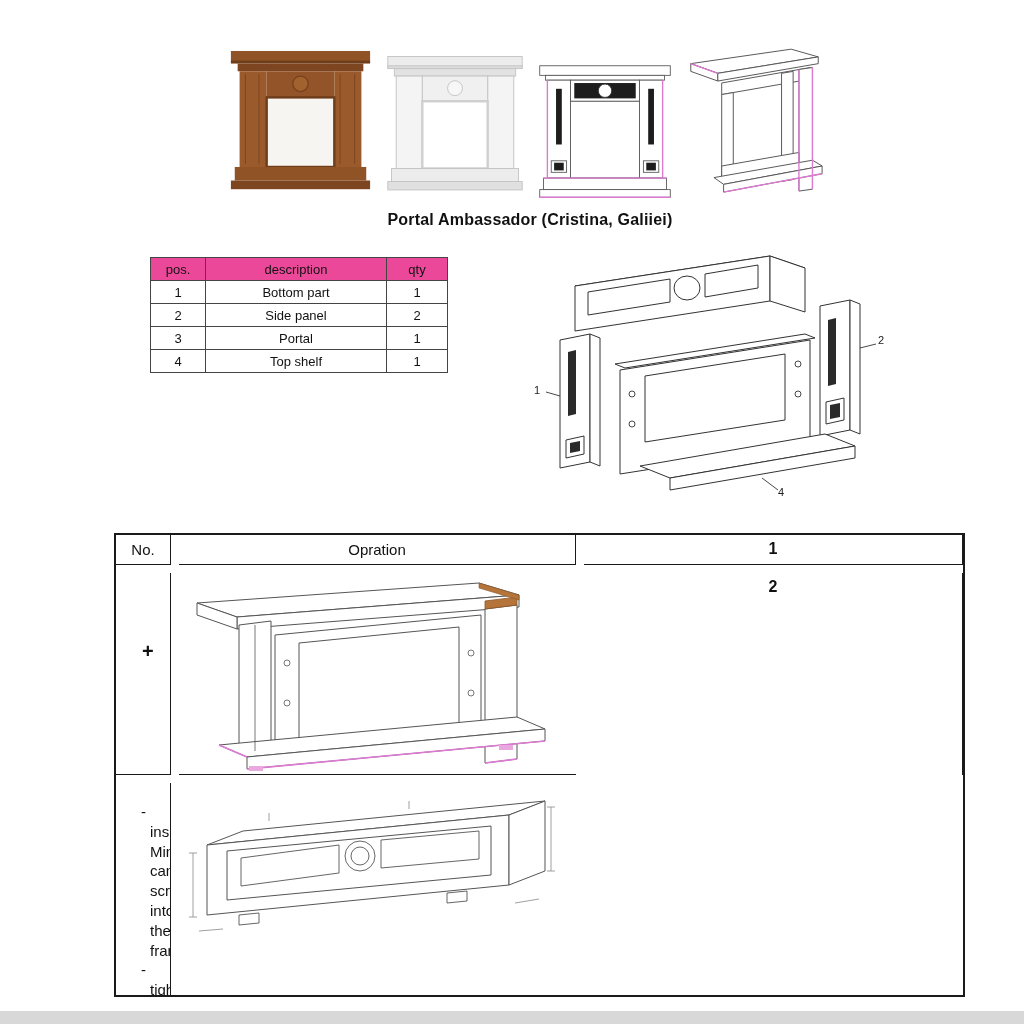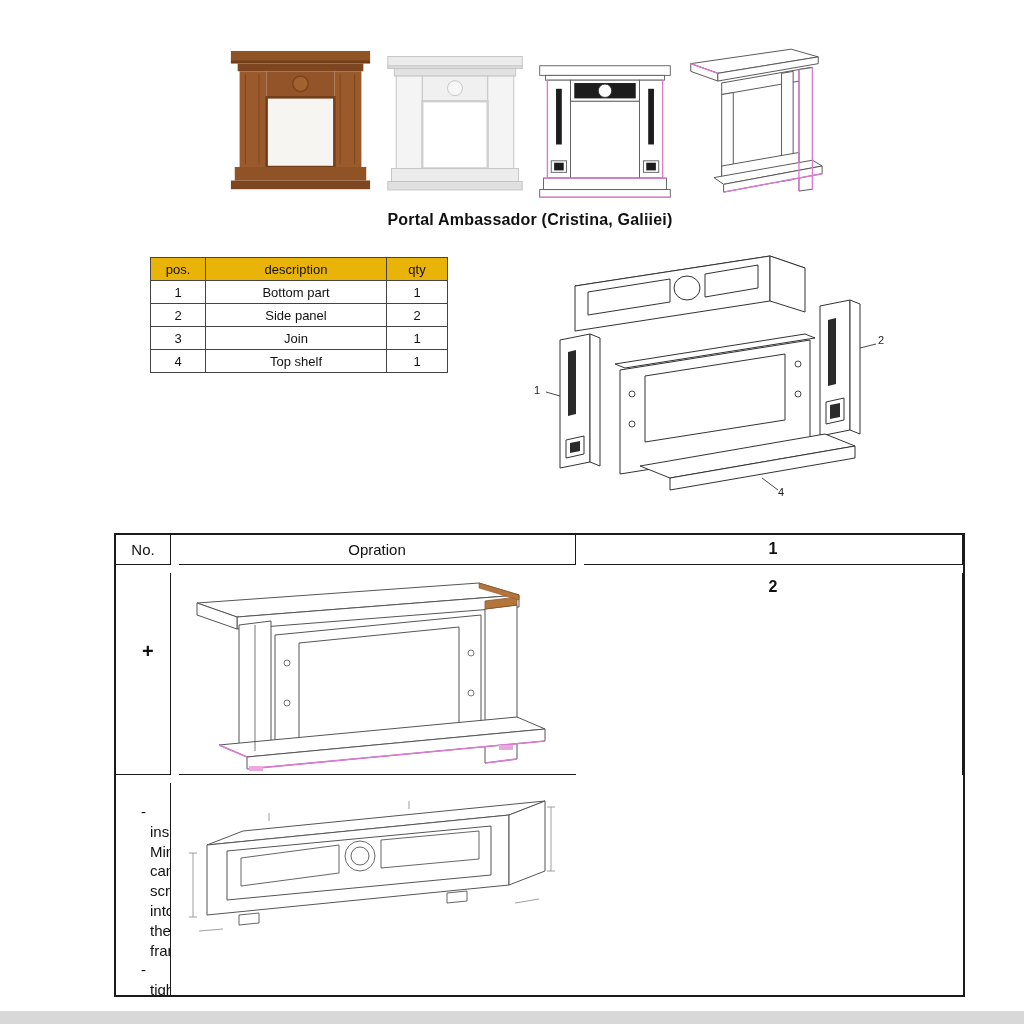--- a/index.html
+++ b/index.html
@@ -15,21 +15,21 @@
 
   
   .doc-title { position:absolute; left:0; top:211px; width:1060px; text-align:center;
                font-size:16px; font-weight:bold; letter-spacing:.2px; }
 
   
   table.parts { position:absolute; left:150px; top:257px; border-collapse:collapse;
                 font-size:13px; background:#fff; }
   table.parts th, table.parts td { border:1px solid #444; text-align:center;
                 padding:2px 6px; height:18px; font-weight:normal; }
-  table.parts th { background:#eab308;text-align:center; }
+  table.parts th { background:#ec4899;text-align:center; }
   .col-pos { width:42px; } .col-desc { width:168px; } .col-qty { width:48px; }
 
   
   .exploded { position:absolute; left:520px; top:244px; width:390px; height:268px; }
   .exploded .lbl { position:absolute; font-size:11px; color:#222; }
 
   
   .steps { position:absolute; left:114px; top:533px; width:851px;
            border:2px solid #1a1a1a; background:#fff;
            display:grid; grid-template-columns:55px 397px 1fr;
@@ -166,21 +166,21 @@
         <td>Bottom part</td>
         <td>1</td>
       </tr>
       <tr>
         <td>2</td>
         <td>Side panel</td>
         <td>2</td>
       </tr>
       <tr>
         <td>3</td>
-        <td>Join</td>
+        <td>Portal</td>
         <td>1</td>
       </tr>
       <tr>
         <td>4</td>
         <td>Top shelf</td>
         <td>1</td>
       </tr>
     </tbody>
   </table>
 

